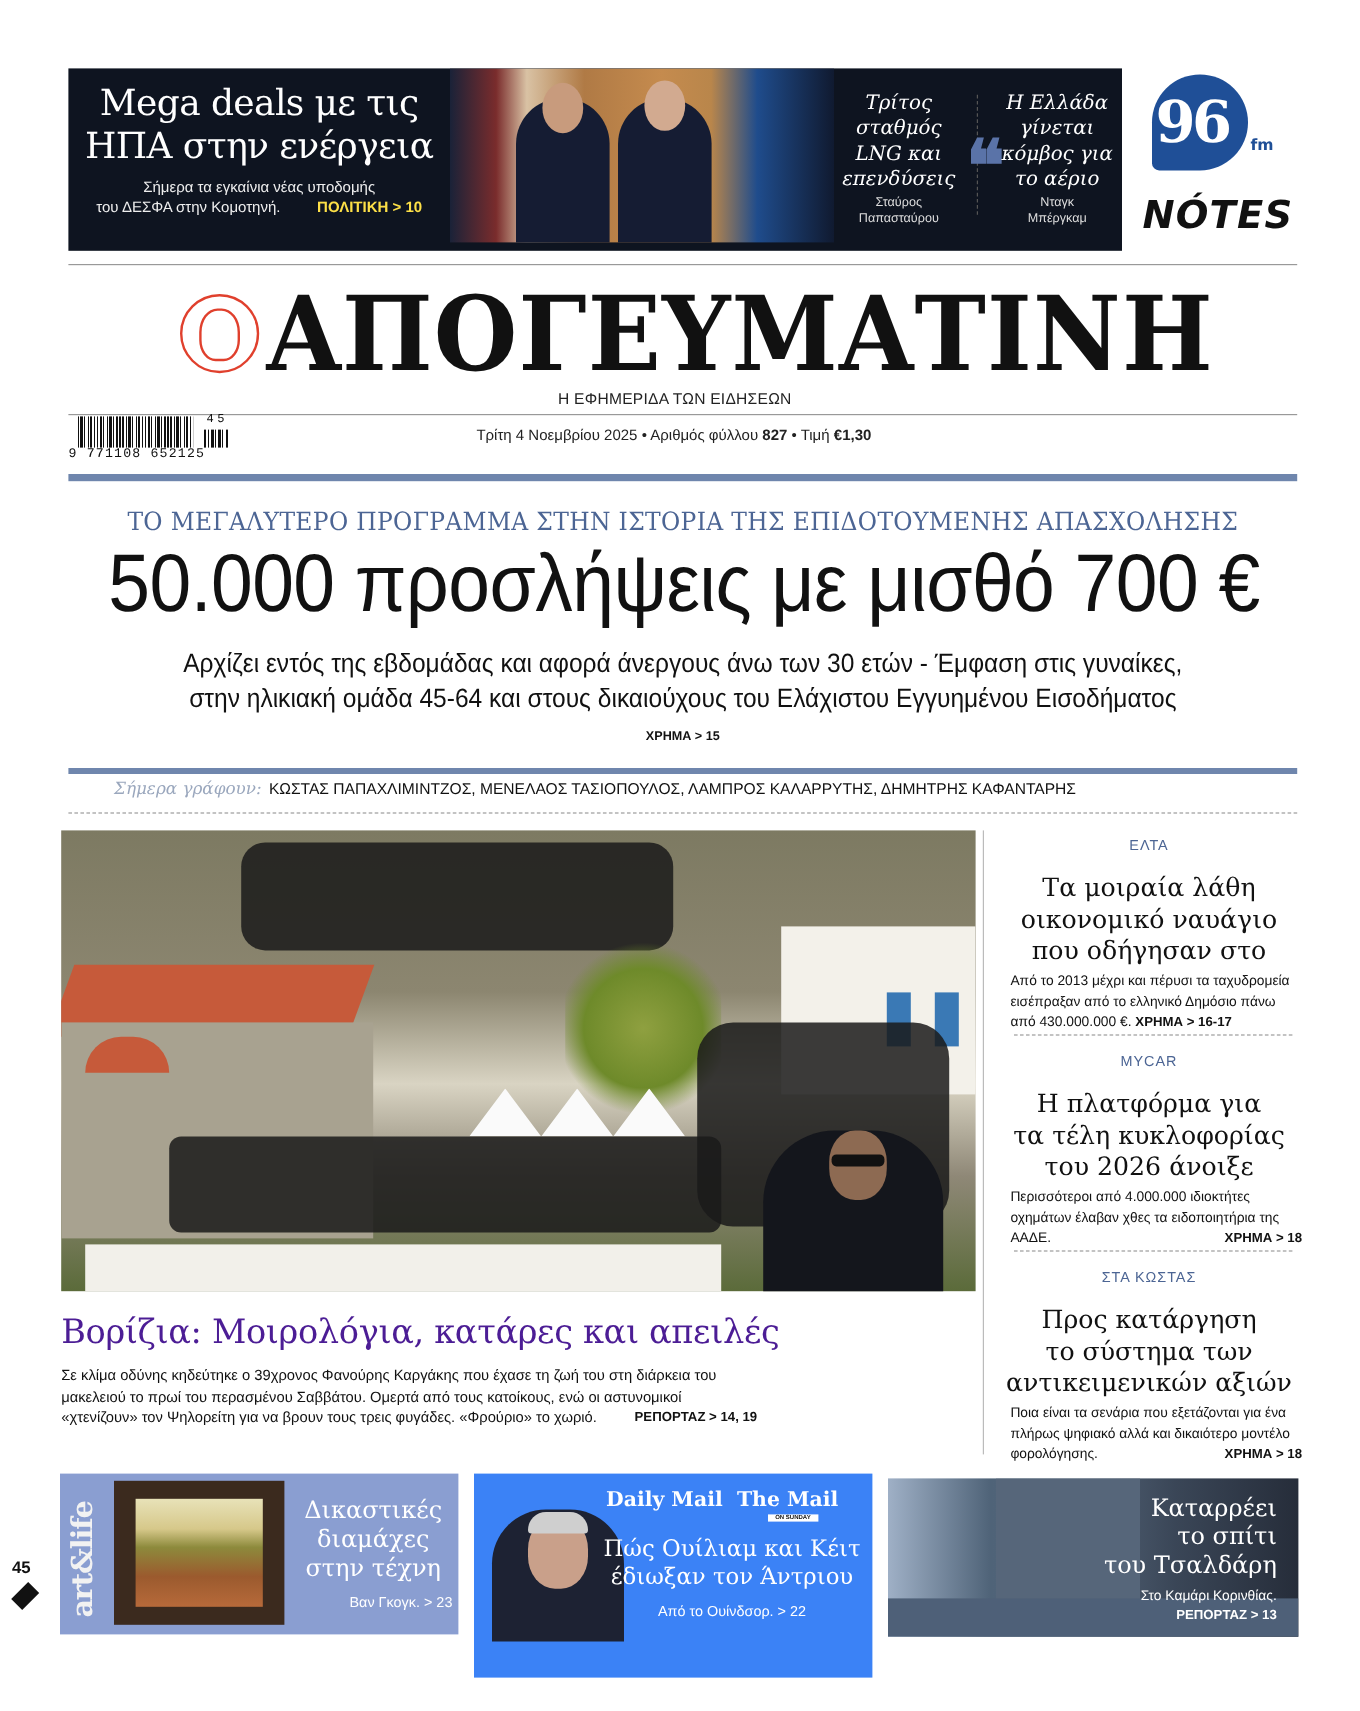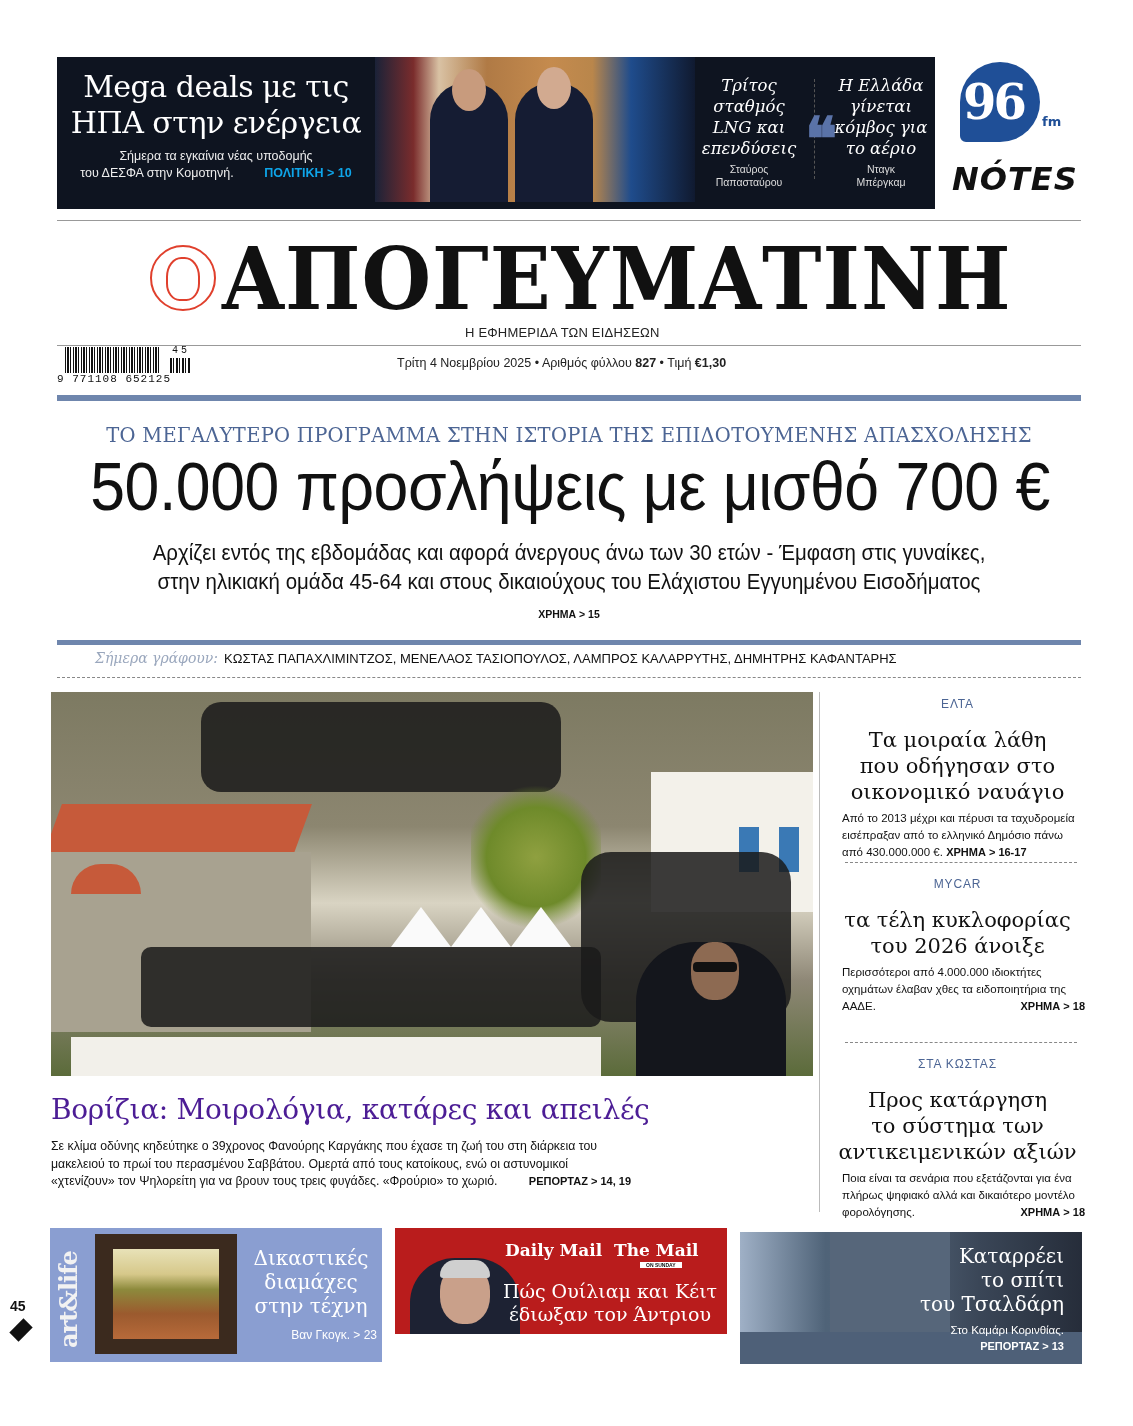--- a/index.html
+++ b/index.html
@@ -4,21 +4,21 @@
 <style>
   html, body { margin: 0; padding: 0; }
   body { width: 1133px; height: 1426px; background: #ffffff; position: relative; overflow: hidden; font-family: "DejaVu Sans", sans-serif; color: #111; }
   .abs { position: absolute; }
 
   
   .top-banner { left: 57px; top: 57px; width: 878px; height: 152px; background: #0e1420; overflow: hidden; }
   .tb-left { left: 0; top: 0; width: 318px; height: 145px; text-align: center; color: #fff; }
   .tb-title { font-family: "DejaVu Serif", serif; font-size: 30px; line-height: 36px; margin-top: 12px; letter-spacing: -0.5px; }
   .tb-sub { font-size: 12.5px; line-height: 17px; margin-top: 7px; color: #eee; font-family: "Liberation Sans", sans-serif; }
-  .tb-sub b { font-weight: bold; color: #0ea5e9; margin-left: 27px; }
+  .tb-sub b { font-weight: bold; color: #fde047; margin-left: 27px; }
   .tb-photo { left: 318px; top: 0; width: 320px; height: 145px;
     background: linear-gradient(90deg, #1a2238 0%, #7a2c2c 12%, #d9c2a4 20%, #b07a45 35%, #c58b4e 55%, #b9864b 68%, #1f4c8c 80%, #101a30 100%); }
   .tb-person { position: absolute; bottom: 0; width: 78px; height: 120px; background: #151c33; border-radius: 38px 38px 0 0; }
   .tb-head { position: absolute; width: 34px; height: 42px; background: #c89b7d; border-radius: 50%; }
   .tb-quotes { left: 638px; top: 0; width: 240px; height: 145px; color: #fff; }
   .tb-q { position: absolute; top: 18px; width: 108px; text-align: center; }
   .tb-q .q { font-family: "DejaVu Serif", serif; font-style: italic; font-size: 16.5px; line-height: 21px; }
   .tb-q .a { font-size: 10.5px; line-height: 13px; margin-top: 4px; color: #ddd; font-family: "Liberation Sans", sans-serif; }
   .tb-qmark { left: 110px; top: 52px; font-family: "DejaVu Serif", serif; font-size: 60px; color: #5a73a8; font-weight: bold; line-height: 1; }
   .tb-divider { left: 119px; top: 22px; width: 0; height: 100px; border-left: 1px dashed #555; }
@@ -89,21 +89,21 @@
   
   .pg-num { left: 10px; top: 1298px; font-weight: bold; font-size: 14px; font-family: "Liberation Sans", sans-serif; }
   .diamond { left: 11px; top: 1320px; width: 20px; height: 20px; background: #111; transform: rotate(45deg) scaleX(0.65); }
   .box1 { left: 50px; top: 1228px; width: 332px; height: 134px; background: #8a9ed1; overflow: hidden; }
   .artlife { position: absolute; left: 4px; top: 120px; transform: rotate(-90deg); transform-origin: left top; font-family: "DejaVu Serif", serif; font-weight: bold; color: #f2f2f2; font-size: 24px; letter-spacing: -1px; }
   .frame { position: absolute; left: 45px; top: 6px; width: 142px; height: 120px; background: #3b2a1e; }
   .painting { position: absolute; left: 18px; top: 15px; width: 106px; height: 90px; background: linear-gradient(180deg, #e8e2b8 0%, #d6c88a 28%, #8d8a3c 45%, #9b5a2e 72%, #b76a3a 100%); }
   .box1 .h { position: absolute; left: 195px; top: 18px; width: 132px; text-align: center; color: #fff; font-family: "DejaVu Serif", serif; font-size: 20px; line-height: 24px; }
   .box1 .r { position: absolute; left: 195px; top: 100px; width: 132px; text-align: right; color: #fff; font-size: 12px; font-family: "Liberation Sans", sans-serif; }
 
-  .box2 { left: 395px; top: 1228px; width: 332px; height: 106px; background: #b91c1c; overflow: hidden; }
+  .box2 { left: 395px; top: 1228px; width: 332px; height: 170px; background: #3b82f6; overflow: hidden; }
   .andrew { position: absolute; left: 15px; top: 30px; width: 110px; height: 110px; background: #1d2233; border-radius: 45px 45px 0 0; }
   .andrew-head { position: absolute; left: 45px; top: 36px; width: 50px; height: 60px; background: #c9a08a; border-radius: 45%; }
   .andrew-hair { position: absolute; left: 45px; top: 32px; width: 50px; height: 18px; background: #cfcfcf; border-radius: 25px 25px 5px 5px; }
   .mastheads { position: absolute; left: 110px; top: 12px; color: #fff; font-family: "DejaVu Serif", serif; font-weight: bold; font-size: 17px; }
   .mastheads .tag { position: absolute; left: 135px; top: 22px; background: #fff; color: #111; font-size: 5px; padding: 0 6px; font-family: "Liberation Sans", sans-serif; }
   .box2 .h { position: absolute; left: 105px; top: 52px; width: 220px; text-align: center; color: #fff; font-family: "DejaVu Serif", serif; font-size: 19px; line-height: 23px; }
   .box2 .r { position: absolute; left: 105px; top: 108px; width: 220px; text-align: center; color: #fff; font-size: 12px; font-family: "Liberation Sans", sans-serif; }
 
   .box3 { left: 740px; top: 1232px; width: 342px; height: 132px; overflow: hidden;
     background: linear-gradient(90deg, #9fb0c6 0%, #4f6378 25%, #55667a 45%, #3a4657 70%, #262d3a 100%); }
@@ -227,30 +227,31 @@
   <span>Σε κλίμα οδύνης κηδεύτηκε ο 39χρονος Φανούρης Καργάκης που έχασε τη ζωή του στη διάρκεια του μακελειού το πρωί του περασμένου Σαββάτου. Ομερτά από τους κατοίκους, ενώ οι αστυνομικοί «χτενίζουν» τον Ψηλορείτη για να βρουν τους τρεις φυγάδες. «Φρούριο» το χωριό.</span>
   <span class="ref">ΡΕΠΟΡΤΑΖ &gt; 14, 19</span>
 </div>
 
 <div class="abs vrule"></div>
 
 <div class="abs side" style="top:697px;">
   <div class="cat">ΕΛΤΑ</div>
   <div class="h">
     <div>Τα μοιραία λάθη</div>
+    <div>οικονομικό ναυάγιο</div>
     <div>που οδήγησαν στο</div>
-    <div>οικονομικό ναυάγιο</div>
   </div>
   <div class="t"><span>Από το 2013 μέχρι και πέρυσι τα ταχυδρομεία εισέπραξαν από το ελληνικό Δημόσιο πάνω από 430.000.000 €.</span> <b>ΧΡΗΜΑ &gt; 16-17</b></div>
 </div>
 <div class="abs dash-line" style="left:845px; top:862px; width:232px;"></div>
 
 <div class="abs side" style="top:877px;">
   <div class="cat">MYCAR</div>
   <div class="h">
+    <div>Η πλατφόρμα για</div>
     <div>τα τέλη κυκλοφορίας</div>
     <div>του 2026 άνοιξε</div>
   </div>
   <div class="t"><span>Περισσότεροι από 4.000.000 ιδιοκτήτες οχημάτων έλαβαν χθες τα ειδοποιητήρια της ΑΑΔΕ.</span> <b class="r">ΧΡΗΜΑ &gt; 18</b></div>
 </div>
 <div class="abs dash-line" style="left:845px; top:1042px; width:232px;"></div>
 
 <div class="abs side" style="top:1057px;">
   <div class="cat">ΣΤΑ ΚΩΣΤΑΣ</div>
   <div class="h">

